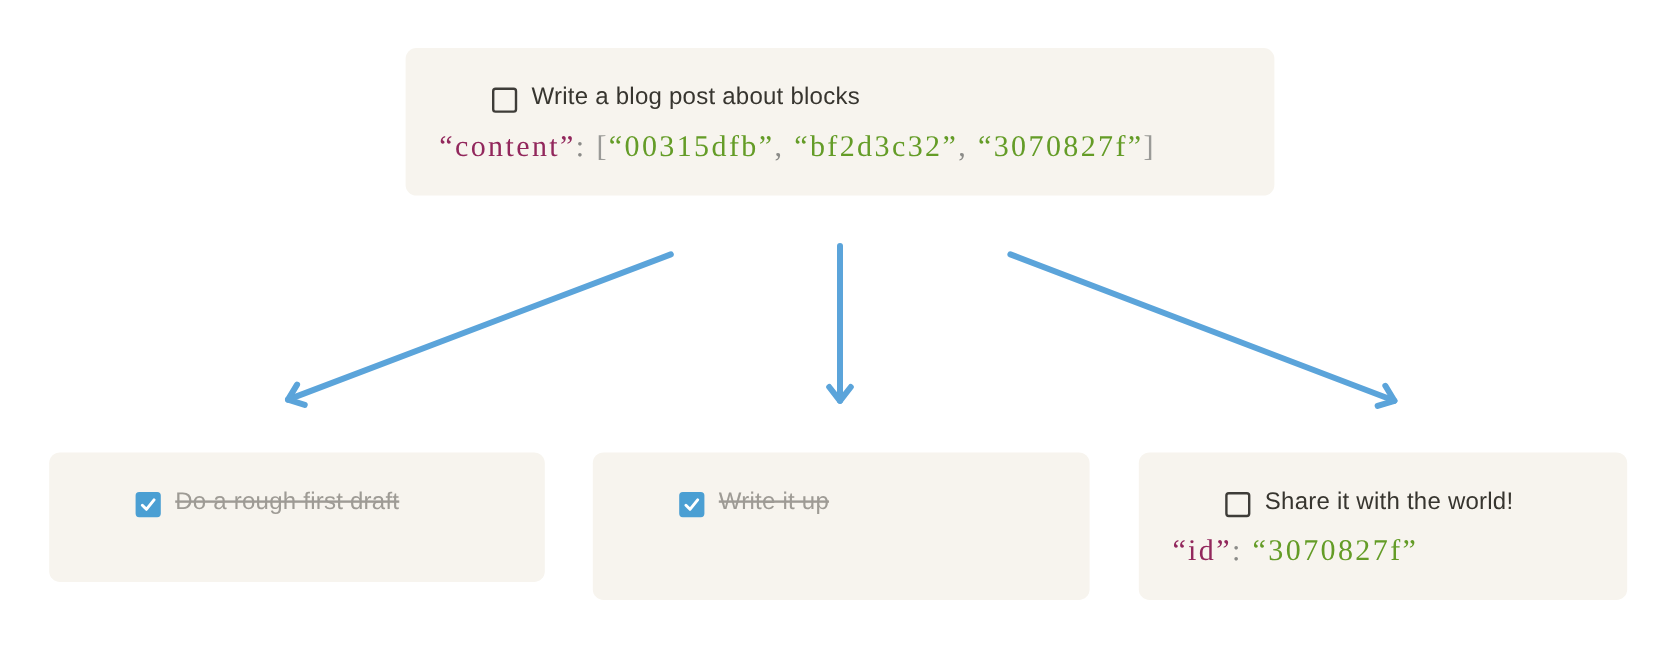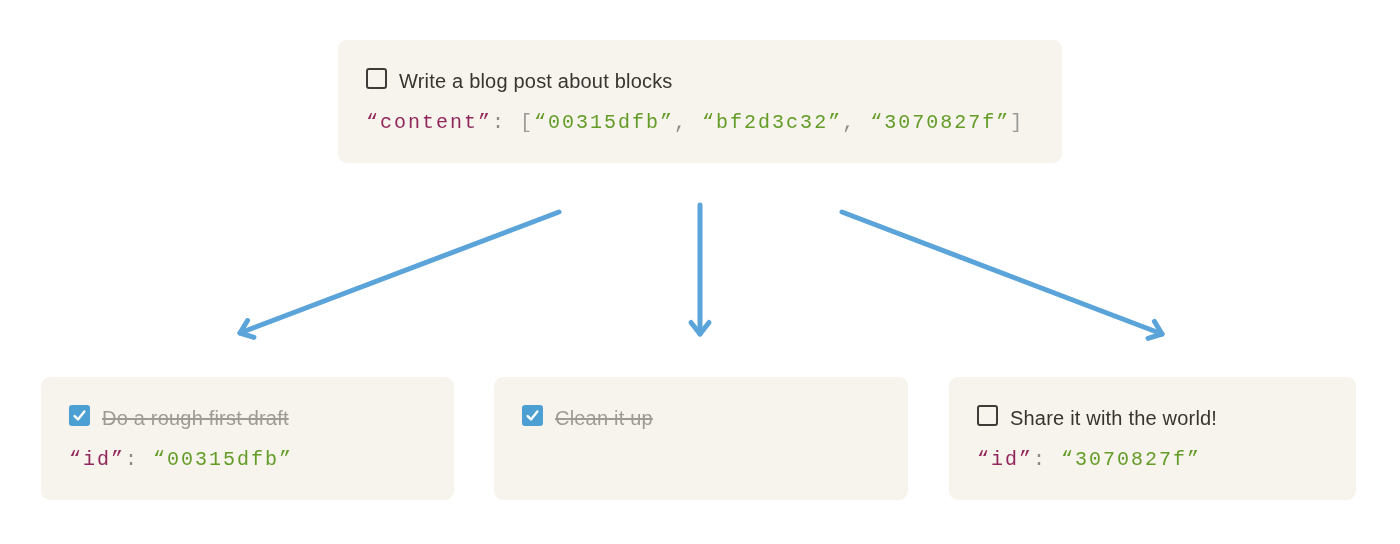--- a/index.html
+++ b/index.html
@@ -16,29 +16,30 @@
   }
 
   .card {
     position: absolute;
     background: #f7f4ee;
     border-radius: 9px;
     box-sizing: border-box;
     padding: 28px 28px 0 28px;
   }
   #parent-card { left: 338px; top: 40px;  width: 724px; height: 123px; }
-  #child-card-0 { left: 41px;  top: 377px; width: 413px; height: 123px; }
+  #child-card-0 { left: 41px;  top: 377px; width: 413px; height: 108px; }
   #child-card-1 { left: 494px; top: 377px; width: 414px; height: 123px; }
   #child-card-2 { left: 949px; top: 377px; width: 407px; height: 123px; }
 
   .todo-row {
     display: flex;
-    align-items: flex-start;
+    align-items: flex-end;
     gap: 12px;
     height: 26px;
+    margin-left: 44px;
   }
   .todo-label {
     font-size: 20px;
     line-height: 26px;
     color: #37352f;
     letter-spacing: 0.2px;
     white-space: nowrap;
   }
   .todo-row.done .todo-label {
     color: #9e9b95;
@@ -61,22 +62,22 @@
   }
   .checkbox .check { display: none; }
   .checkbox.checked {
     background: #4b9fd3;
     border-color: #4b9fd3;
   }
   .checkbox.checked .check { display: block; }
 
   .code-line {
     margin-top: 16px;
-    font-family: Liberation Mono, monospace;
-    font-size: 20px;
+    font-family: Liberation Serif, serif;
+    font-size: 25px;
     line-height: 26px;
     letter-spacing: 2px;
     white-space: pre;
     color: #8b8b88; 
   }
   .code-key    { color: #92275c; }
   .code-string { color: #649c27; }
   .code-punct  { color: #8b8b88; }
   .code-bracket{ color: #9a9a97; }
 
@@ -119,31 +120,30 @@
 
 <div class="card" id="child-card-0">
   <div class="todo-row done">
     <span class="checkbox checked">
       <svg class="check" width="15" height="15" viewBox="0 0 16 16">
         <path d="M2.8 8.6 L6.4 12.2 L13.2 3.8" fill="none" stroke="#ffffff" stroke-width="2.6" stroke-linecap="round" stroke-linejoin="round"></path>
       </svg>
     </span>
     <span class="todo-label">Do a rough first draft</span>
   </div>
-  <div class="code-line"><span class="code-key">“id”</span><span class="code-punct">: </span><span class="code-string">“00315dfb”</span></div>
 </div>
 
 <div class="card" id="child-card-1">
   <div class="todo-row done">
     <span class="checkbox checked">
       <svg class="check" width="15" height="15" viewBox="0 0 16 16">
         <path d="M2.8 8.6 L6.4 12.2 L13.2 3.8" fill="none" stroke="#ffffff" stroke-width="2.6" stroke-linecap="round" stroke-linejoin="round"></path>
       </svg>
     </span>
-    <span class="todo-label">Clean it up</span>
+    <span class="todo-label">Write it up</span>
   </div>
 </div>
 
 <div class="card" id="child-card-2">
   <div class="todo-row">
     <span class="checkbox">
       
     </span>
     <span class="todo-label">Share it with the world!</span>
   </div>

